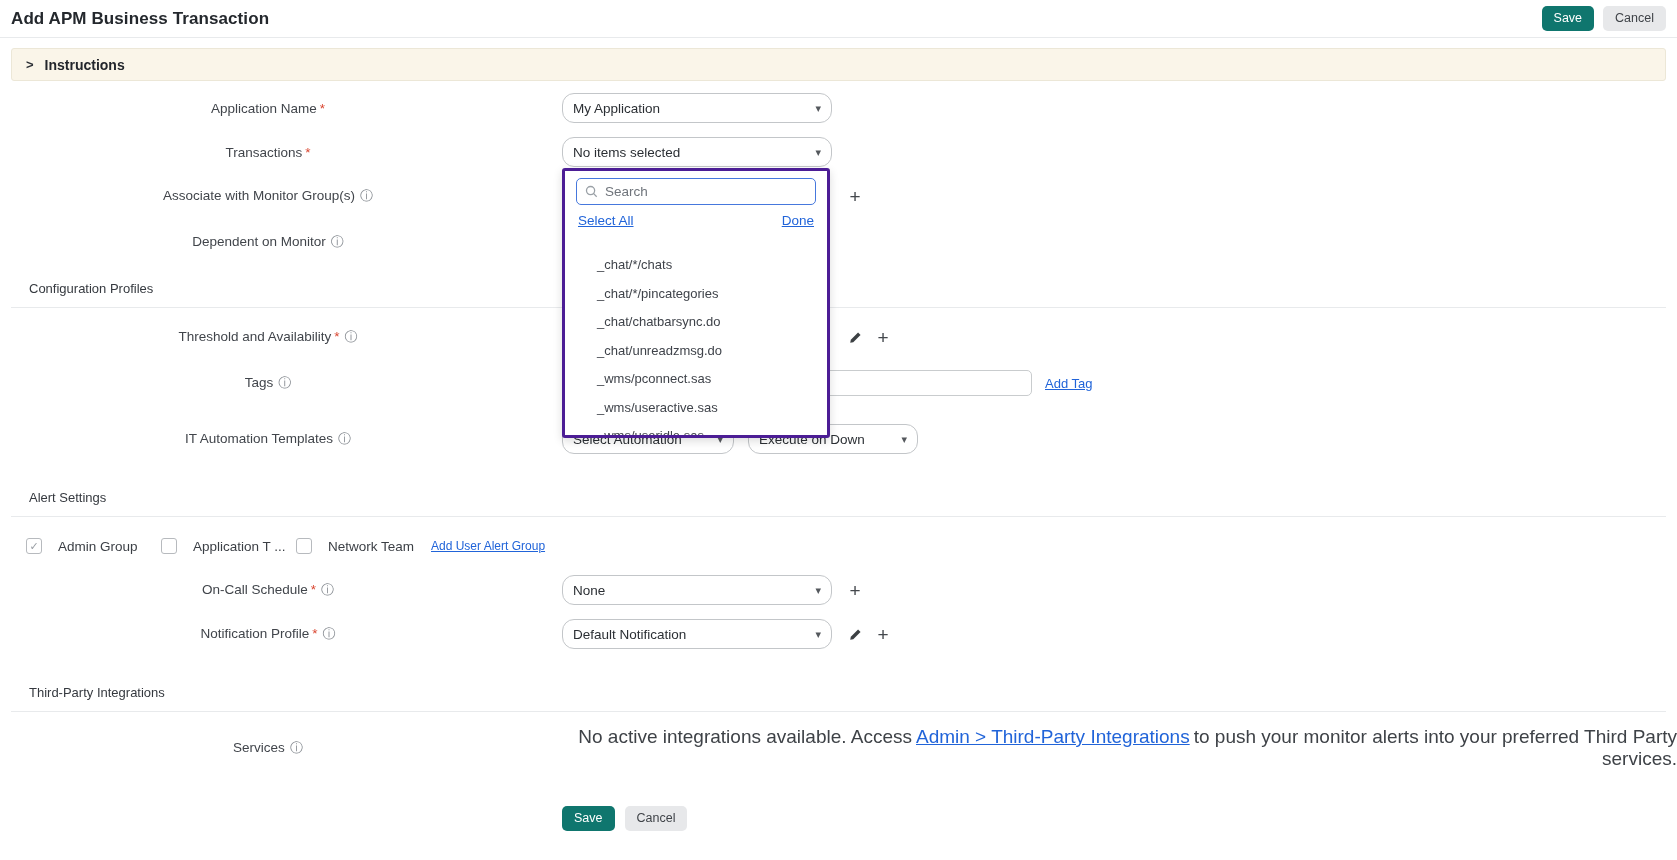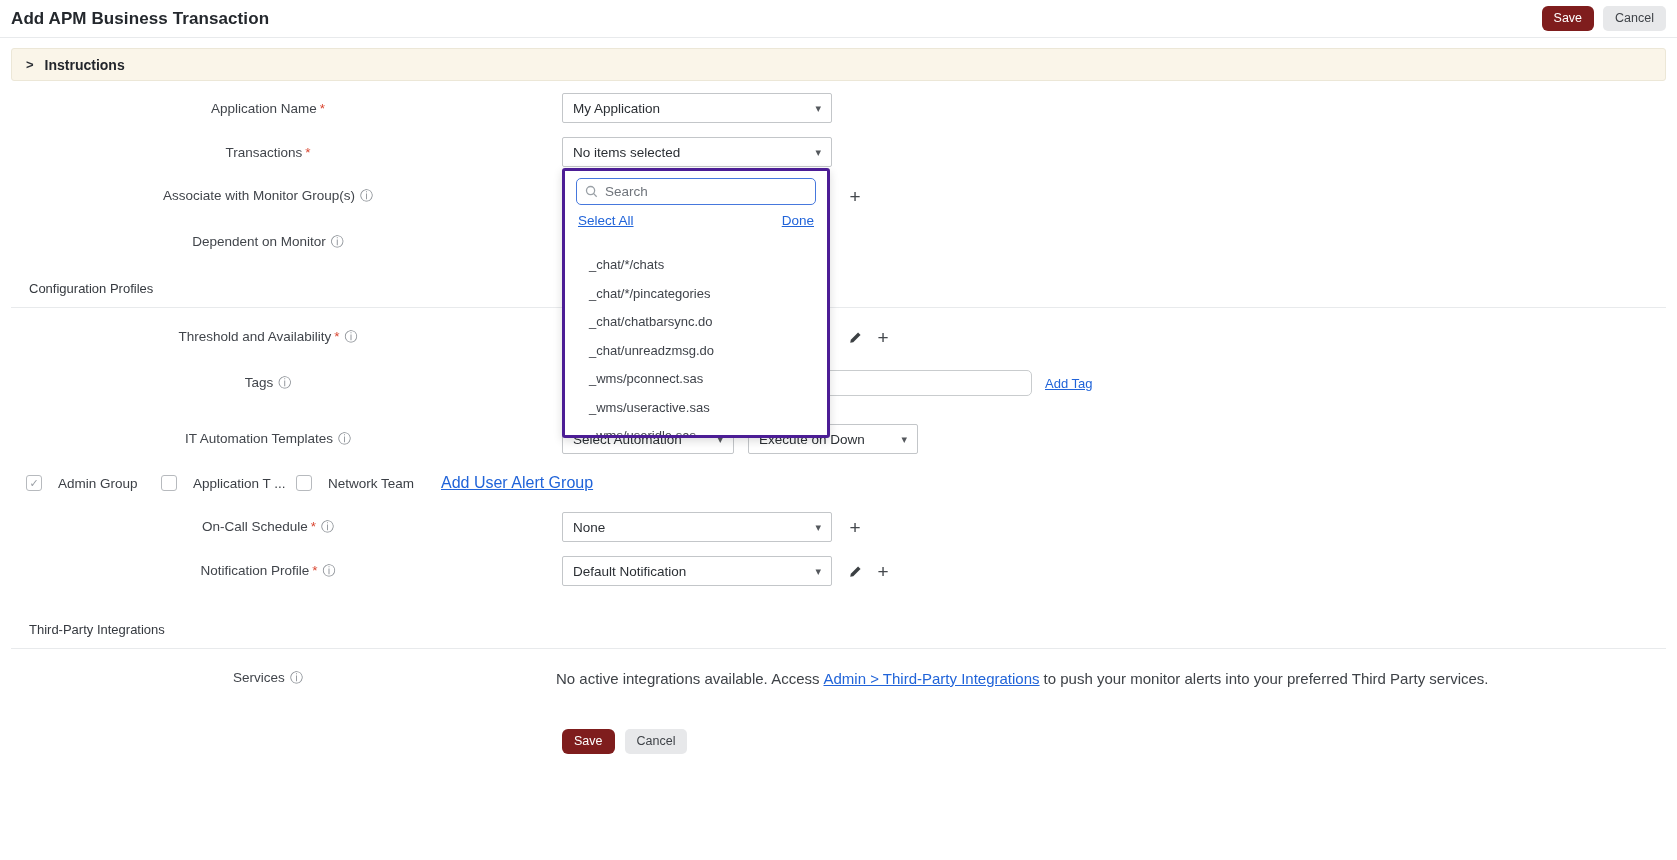--- a/index.html
+++ b/index.html
@@ -6,35 +6,35 @@
   html,body { margin:0; padding:0; }
   body {
     width:1677px; height:860px; overflow:hidden; background:#fff;
     font-family:"Liberation Sans","DejaVu Sans",sans-serif; color:#3c4043;
   }
   
   .topbar { display:flex; align-items:center; height:38px; padding:0 11px; border-bottom:1px solid #e8eaec; }
   .page-title { font-size:17px; font-weight:700; color:#24282d; margin:0; letter-spacing:.1px; }
   .topbar-actions { margin-left:auto; display:flex; gap:9px; }
   .btn { font-family:inherit; font-size:12.5px; border:none; border-radius:5px; padding:5px 12px; cursor:pointer; line-height:1.2; }
-  .btn-save { background:#7f1d1d; color:#fff;border-radius:6px; }
+  .btn-save { background:#0f766e; color:#fff; }
   .btn-cancel { background:#e7e8ea; color:#3f4348; }
   
   .instructions { margin:10px 11px 0; background:#faf5e9; border:1px solid #ece7d7; border-radius:3px;
     height:33px; display:flex; align-items:center; padding:0 14px; gap:11px; cursor:pointer; }
   .instr-chev { font-size:13px; font-weight:700; color:#2c3036; }
   .instr-label { font-size:14px; font-weight:700; color:#23262c; }
   
   .form-block { margin-top:12px; }
   .frow { display:flex; align-items:center; min-height:30px; margin-bottom:14px; }
   .flabel { width:536px; flex:none; text-align:center; font-size:13.5px; color:#41454b; }
   .req { color:#d9452f; margin-left:3px; }
   .info { font-size:13px; color:#878c92; margin-left:5px; font-style:normal; }
   .ffield { margin-left:26px; display:flex; align-items:center; position:relative; }
-  .select { position:relative; width:270px; height:30px; border:1px solid #c3c6c9; border-radius:2px; background:#fff;
+  .select { position:relative; width:270px; height:30px; border:1px solid #c3c6c9; border-radius:12px; background:#fff;
     display:flex; align-items:center; padding:0 26px 0 10px; font-size:13.5px; color:#2b2f34; cursor:pointer; }
   .select .caret { position:absolute; right:10px; top:50%; transform:translateY(-50%); font-size:11px; color:#54585d; }
   .select-sm1 { width:172px; }
   .select-sm2 { width:170px; margin-left:14px; }
   .spacer270 { width:270px; height:30px; }
   .icon-btn { width:18px; height:18px; display:flex; align-items:center; justify-content:center; cursor:pointer; flex:none; }
   .icon-btn.first { margin-left:14px; }
   .icon-btn.second { margin-left:10px; }
   .plus-glyph { font-size:19px; font-weight:400; color:#44484d; line-height:1; }
   
@@ -44,36 +44,36 @@
   .section-title { font-size:13px; color:#35393f; }
   
   .dd-panel { position:absolute; top:31px; left:0; width:268px; height:270px; background:#fff;
     border:3px solid #4c1d95; border-radius:3px; box-shadow:0 3px 10px rgba(0,0,0,.14); z-index:50; overflow:hidden; }
   .dd-search { margin:7px 11px 0; height:27px; border:1.5px solid #4678dd; border-radius:5px;
     display:flex; align-items:center; padding:0 8px; gap:5px; background:#fff; }
   .dd-search input { border:none; outline:none; flex:1; min-width:0; font-family:inherit; font-size:13.5px; color:#2b2f34; background:transparent; }
   .dd-search input::placeholder { color:#6f747b; opacity:1; }
   .dd-links { display:flex; justify-content:space-between; margin:8px 13px 0; font-size:13.5px; }
   a.link { color:#2164d9; text-decoration:underline; cursor:pointer; }
-  .dd-list { margin-top:23px; }
+  .dd-list { margin-top:23px;padding-left:8px; }
   .dd-item { height:28.5px; line-height:28.5px; padding-left:24px; font-size:13px; color:#3f434a; cursor:pointer; white-space:nowrap; }
   
   .tag-input { width:470px; height:26px; border:1px solid #c9ccce; border-radius:5px; outline:none;
     font-family:inherit; font-size:13px; color:#2b2f34; padding:0 8px; }
   .add-tag { margin-left:13px; font-size:13px; }
   
   .cb-group { display:flex; align-items:center; width:135px; flex:none; cursor:pointer; }
   .cb { width:16px; height:16px; border:1px solid #b7babe; border-radius:3px; background:#fff; flex:none;
     display:flex; align-items:center; justify-content:center; }
   .cb .check-glyph { font-size:11px; color:#989da3; display:none; line-height:1; }
   .cb.checked .check-glyph { display:block; }
   .cb-label { margin-left:16px; font-size:13.5px; color:#3b3f45; }
-  .uag-link { margin-left:10px; font-size:16px; }
-  
-  .services-text { margin-left:20px; font-size:15px; color:#3e4247;text-align:right; }
+  .uag-link { margin-left:0; font-size:12px; }
+  
+  .services-text { margin-left:20px; font-size:19px; color:#3e4247;text-align:right; }
   .services-text a.link { margin:0 4px; }
   
   .footer { margin:36px 0 0 562px; display:flex; gap:10px; }
   svg { display:block; }
 </style>
 </head>
 <body>
 
 <div class="topbar">
   <h1 class="page-title">Add APM Business Transaction</h1>
@@ -199,20 +199,23 @@
         <span>Select Automation</span>
         <span class="caret">▾</span>
       </div>
       <div class="select select-sm2">
         <span>Execute on Down</span>
         <span class="caret">▾</span>
       </div>
     </div>
   </div>
 
+  <div class="section-head alert">
+    <div class="section-title">Alert Settings</div>
+  </div>
 
   <div class="frow">
     <div class="ffield">
       <div class="cb-group">
         <span class="cb checked">
             <span class="check-glyph">✓</span>
           </span>
         <span class="cb-label">Admin Group</span>
       </div>
       <div class="cb-group">

